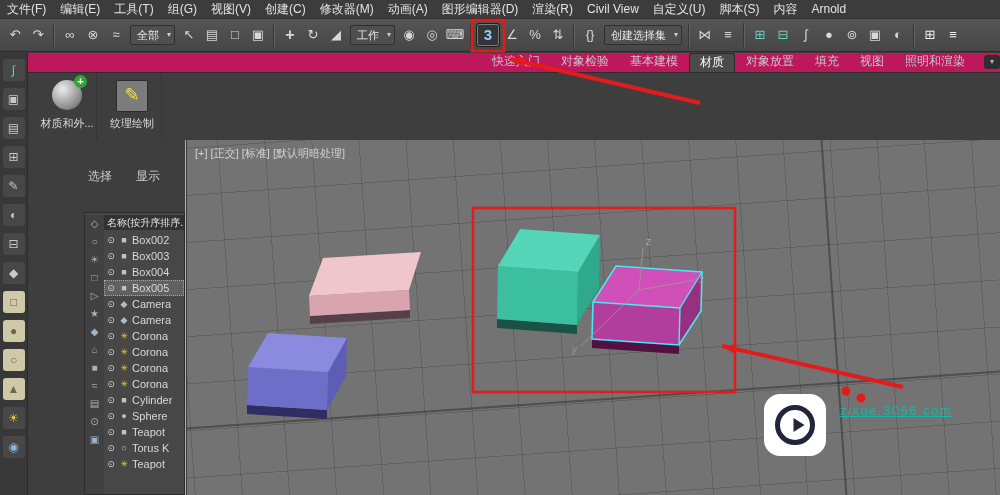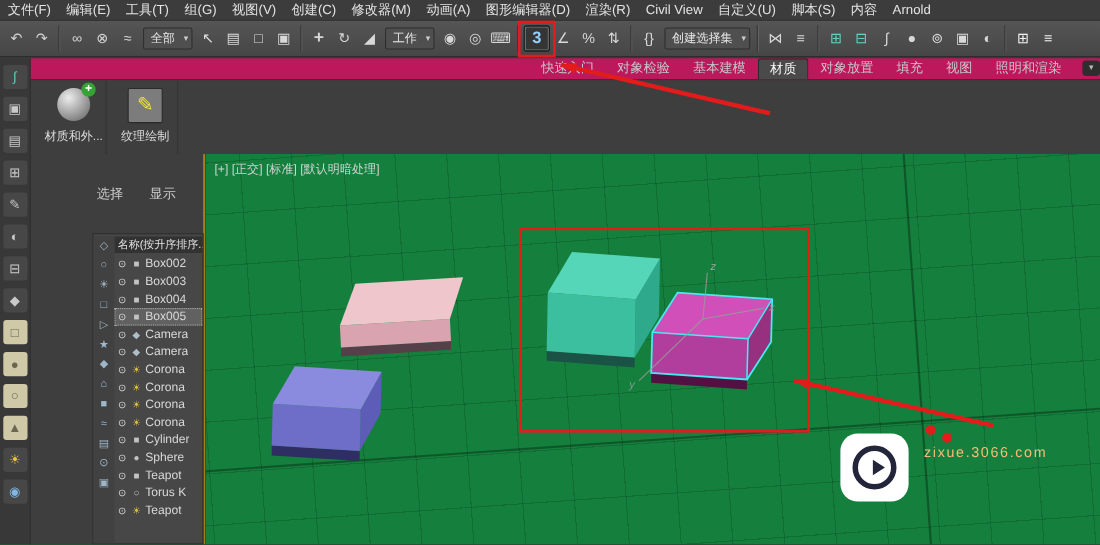--- a/index.html
+++ b/index.html
@@ -75,40 +75,40 @@
   .row{height:16px;display:flex;align-items:center;gap:3px;padding-left:2px;font-size:11px;color:#d8d8d8;}
   .row .eye{font-size:9px;color:#d5d5d5;width:10px;text-align:center;}
   .row .tglyph{font-size:9px;width:10px;text-align:center;}
   .row.geo .tglyph{color:#c2c2c2;}
   .row.cam .tglyph{color:#aebfc9;}
   .row.light .tglyph{color:#e0c63f;}
   .row.selected{background:#616161;outline:1px dotted #a5a5a5;outline-offset:-1px;}
   .rname{white-space:nowrap;overflow:hidden;}
 
   
-  #viewport{position:absolute;left:187px;top:140px;right:0;bottom:0;background:#15803d;overflow:hidden;}
+  #viewport{position:absolute;left:187px;top:140px;right:0;bottom:0;background:#737373;overflow:hidden;}
   .grid{position:absolute;left:-140px;top:-150px;width:1350px;height:780px;transform:rotate(-4deg);
         background-image:
           repeating-linear-gradient(0deg,rgba(0,0,0,0.15) 0 1px,transparent 1px 47px),
           repeating-linear-gradient(90deg,rgba(0,0,0,0.15) 0 1px,transparent 1px 47px);}
   .axis-h{position:absolute;left:0;right:0;top:400px;height:2px;background:rgba(0,0,0,0.32);}
   .axis-v{position:absolute;top:0;bottom:0;left:790px;width:2px;background:rgba(0,0,0,0.32);}
   .vp-label{position:absolute;left:8px;top:6px;font-size:11px;color:#d2d2d2;z-index:3;white-space:nowrap;}
   #scene{position:absolute;left:0;top:0;z-index:2;}
 
   
   #watermark{position:absolute;left:764px;top:388px;width:234px;height:100px;z-index:20;display:flex;}
   .wm-logo{width:62px;height:62px;background:#ffffff;border-radius:16px;position:relative;margin-top:6px;flex:0 0 auto;}
   .wm-circle{position:absolute;left:50%;top:50%;transform:translate(-50%,-50%);width:40px;height:40px;
              border-radius:50%;border:5px solid #23263a;box-sizing:border-box;}
   .wm-play{position:absolute;left:56%;top:50%;transform:translate(-50%,-50%);width:0;height:0;
            border-left:11px solid #23263a;border-top:7px solid transparent;border-bottom:7px solid transparent;}
   .wm-text{margin-left:14px;padding-top:8px;}
   .wm-title{font-size:27px;font-weight:bold;color:#ffffff;letter-spacing:4px;white-space:nowrap;}
-  .wm-url{font-size:13px;color:#fdba74;letter-spacing:1.5px;margin-top:7px;white-space:nowrap;}
+  .wm-url{font-size:13px;color:#14b8a6;letter-spacing:1.5px;margin-top:7px;white-space:nowrap;text-decoration:underline;}
 
   
   #anno{position:absolute;left:0;top:0;z-index:50;pointer-events:none;}
 </style>
 </head>
 <body>
 
 <div id="app">
 
   <div id="menubar">

